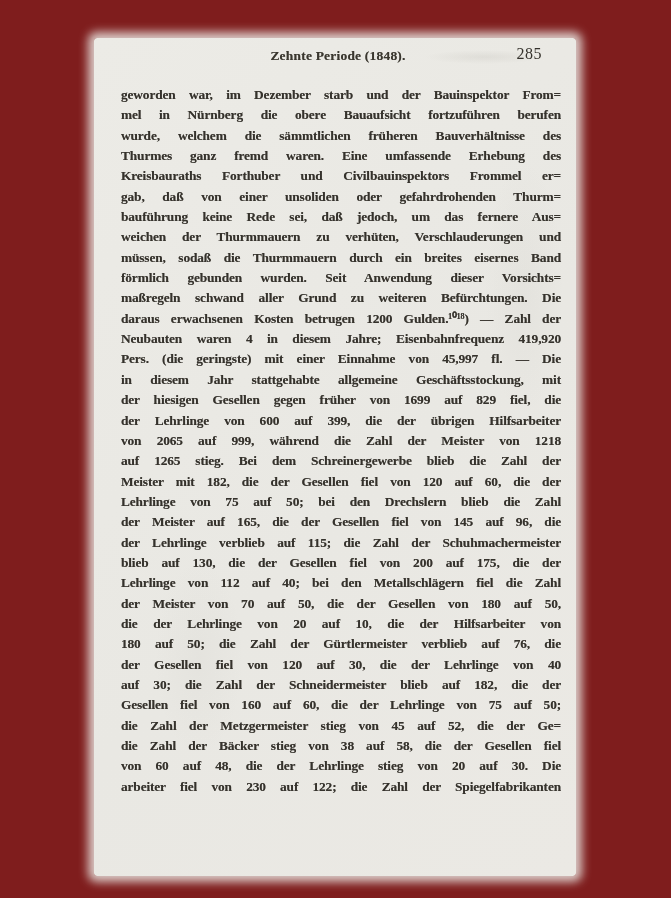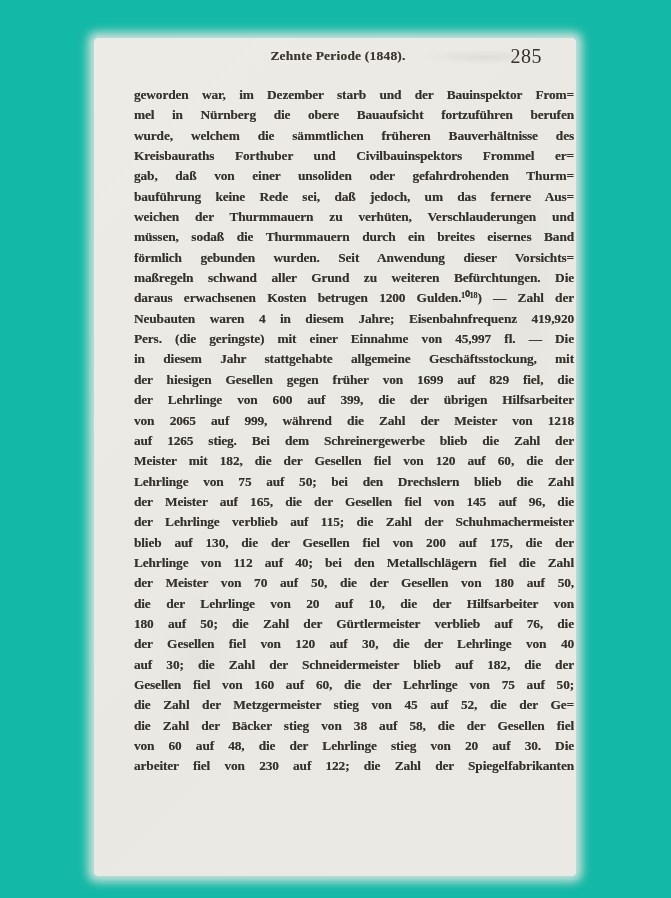--- a/index.html
+++ b/index.html
@@ -8,21 +8,21 @@
     background: #ffffff;
     width: 671px;
     height: 898px;
     overflow: hidden;
     font-family: "Liberation Serif", serif;
   }
   .stage {
     position: relative;
     width: 671px;
     height: 898px;
-    background: #14b8a6;
+    background: #7f1d1d;
   }
   
   .scan {
     position: absolute;
     left: 94px;
     top: 38px;
     width: 482px;
     height: 838px;
     background: linear-gradient(135deg, #ecebe6 0%, #e9e8e3 55%, #ebe9e4 100%);
     border-radius: 3px;
@@ -42,28 +42,28 @@
     font-size: 13.5px;
     font-weight: bold;
     color: #3a372f;
     letter-spacing: 0.2px;
     text-shadow: 0 0 0.3px rgba(58,55,47,0.55);
   }
   .page-number {
     position: absolute;
     right: 16px;
     top: -3px;
-    font-size: 20px;
+    font-size: 16px;
     font-weight: normal;
     color: #35322c;
     letter-spacing: 0.5px;
   }
   .body-text {
     position: absolute;
-    left: 40px;
+    left: 27px;
     top: 47px;
     width: 440px;
   }
   .line {
     height: 20.35px;
     line-height: 20.35px;
     font-size: 13.4px;
     font-weight: bold;
     letter-spacing: -0.15px;
     color: #35322c;
@@ -105,20 +105,21 @@
     <div class="header-row">
       <span class="running-title">Zehnte Periode (1848).</span>
       <span class="page-number">285</span>
     </div>
 
     <div class="body-text">
 
     <div class="line">geworden war, im Dezember starb und der Bauinspektor From=</div>
         <div class="line">mel in Nürnberg die obere Bauaufsicht fortzuführen berufen</div>
         <div class="line">wurde, welchem die sämmtlichen früheren Bauverhältnisse des</div>
+        <div class="line">Thurmes ganz fremd waren.  Eine umfassende Erhebung des</div>
         <div class="line">Kreisbauraths Forthuber und Civilbauinspektors Frommel er=</div>
         <div class="line">gab, daß von einer unsoliden oder gefahrdrohenden Thurm=</div>
         <div class="line">bauführung keine Rede sei, daß jedoch, um das fernere Aus=</div>
         <div class="line">weichen der Thurmmauern zu verhüten, Verschlauderungen und</div>
         <div class="line">müssen, sodaß die Thurmmauern durch ein breites eisernes Band</div>
         <div class="line">förmlich gebunden wurden.  Seit Anwendung dieser Vorsichts=</div>
         <div class="line">maßregeln schwand aller Grund zu weiteren Befürchtungen.  Die</div>
         <div class="line">daraus erwachsenen Kosten betrugen 1200 Gulden.¹⁰¹⁸) — Zahl der</div>
         <div class="line">Neubauten waren 4 in diesem Jahre; Eisenbahnfrequenz 419,920</div>
         <div class="line">Pers. (die geringste) mit einer Einnahme von 45,997 fl. — Die</div>

